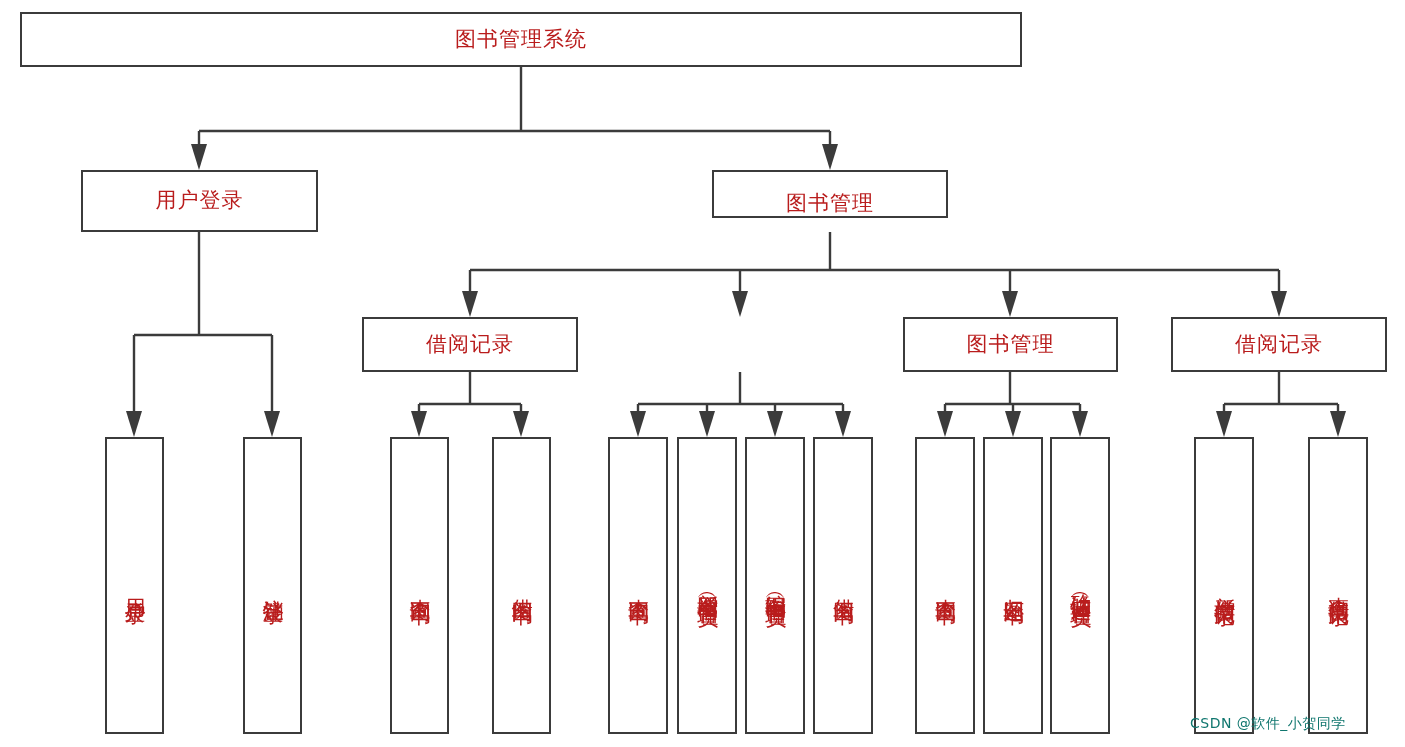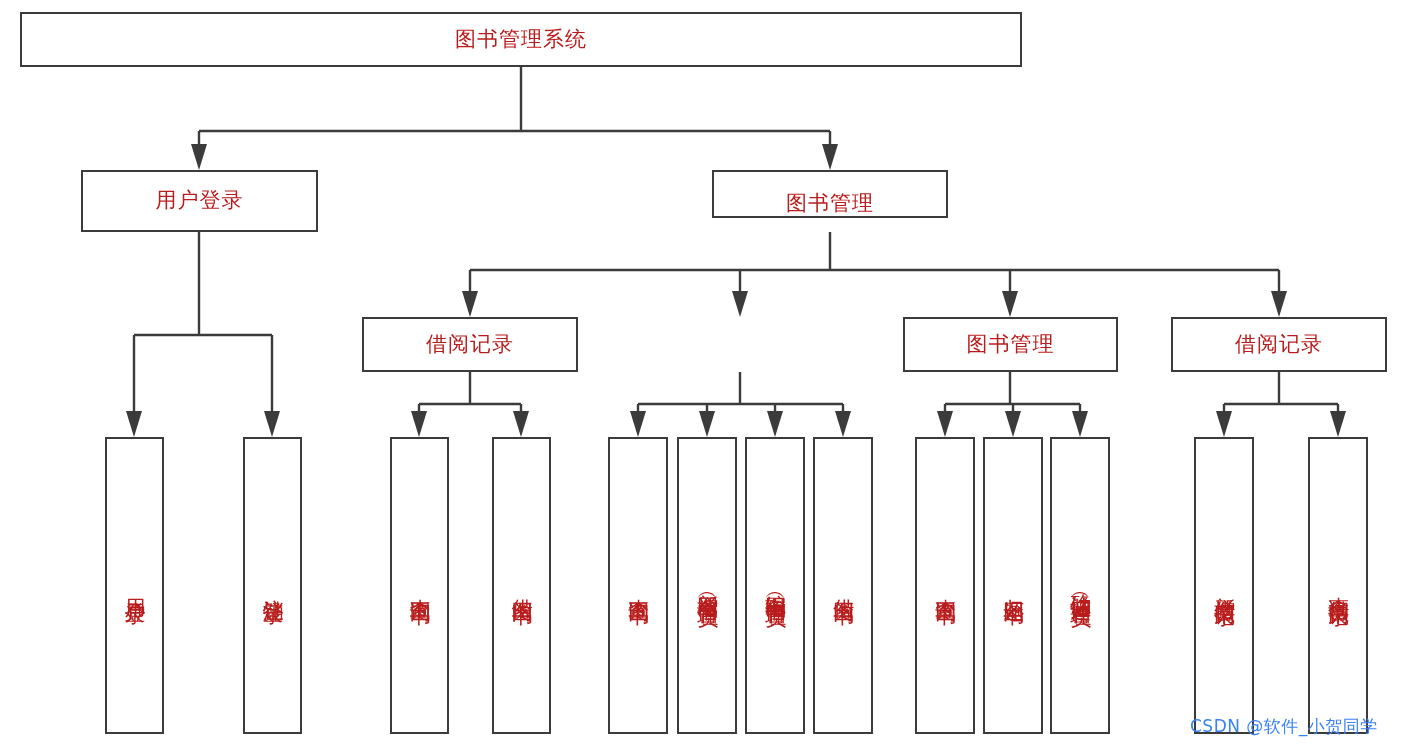--- a/index.html
+++ b/index.html
@@ -39,22 +39,22 @@
     letter-spacing: 2px;
     padding: 6px 0;
     white-space: nowrap;
   }
   .node.vert > span {
     writing-mode: vertical-rl;
     text-orientation: upright;
   }
   .watermark {
     position: absolute;
-    font-size: 17px;
-    color: #3b82f6;
+    font-size: 14px;
+    color: #0f766e;
     white-space: nowrap;
     letter-spacing: 0.5px;
   }
   svg.links {
     position: absolute;
     left: 0;
     top: 0;
     width: 1405px;
     height: 747px;
     pointer-events: none;

